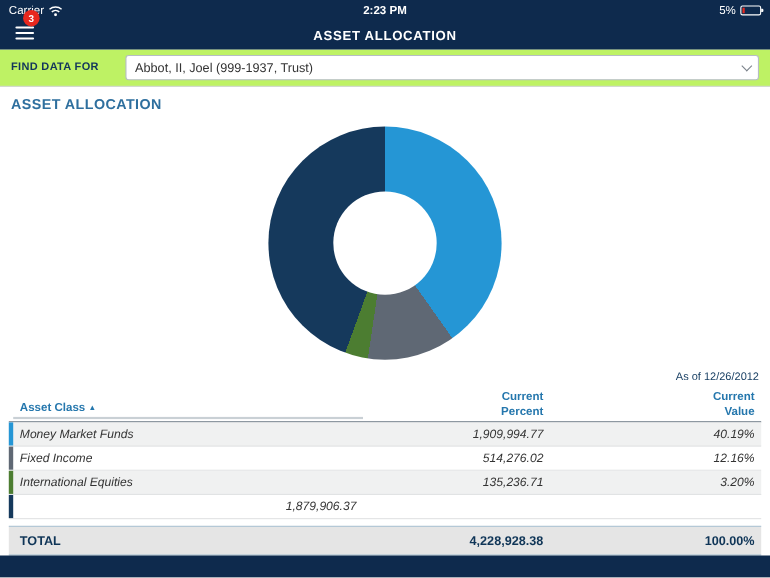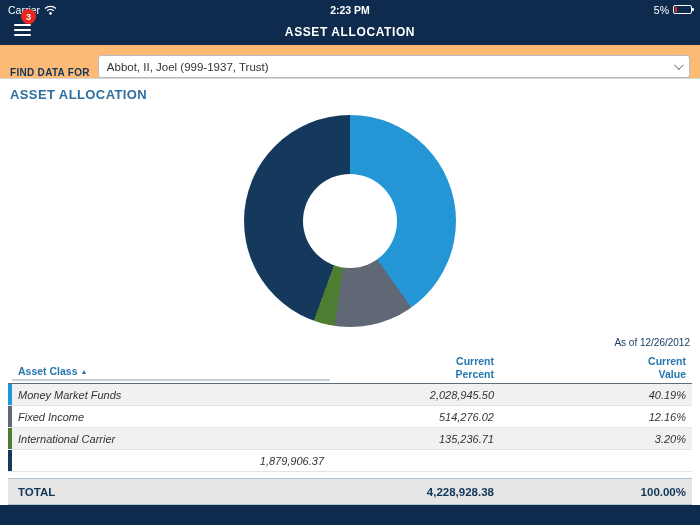--- a/index.html
+++ b/index.html
@@ -26,22 +26,22 @@
   .menu-btn { position:absolute; left:14px; top:2px; width:26px; height:22px; cursor:pointer; }
   .menu-btn .bar { display:block; width:17px; height:2.5px; background:#fff; margin:2.5px 0; border-radius:1px; }
   .menu-badge {
     position:absolute; top:-12px; left:7px; min-width:15px; height:15px; border-radius:8px;
     background:#e8281e; color:#fff; font-size:9px; font-weight:bold;
     display:flex; align-items:center; justify-content:center; padding:0 3px;
   }
 
   
   .find-bar {
-    flex:0 0 34px; background:#fdba74; border-bottom:1px solid #d4d7d9;
-    display:flex; align-items:flex-end; padding:0 10px; gap:8px;
+    flex:0 0 34px; background:#bef264; border-bottom:1px solid #d4d7d9;
+    display:flex; align-items:center; padding:0 10px; gap:24px;
   }
   .find-label { font-size:10px; font-weight:bold; color:#12355b; letter-spacing:0.3px; white-space:nowrap; }
   .account-select {
     width:628px; height:23px; background:#fff; border:1px solid #b6bdc4; border-radius:3px;
     display:flex; align-items:center; justify-content:space-between;
     padding:0 8px; font-size:11.5px; color:#333; cursor:pointer;
   }
   .chevron { width:7px; height:7px; border-right:1.5px solid #7a828a; border-bottom:1.5px solid #7a828a; transform:rotate(45deg) translateY(-2px); }
 
   
@@ -141,32 +141,32 @@
         <span>Asset Class</span><span class="sort-arrow">▲</span>
       </span>
       <span class="th th-num"><span>Current Percent</span></span>
       <span class="th th-num"><span>Current Value</span></span>
     </div>
 
     <div class="tbody">
       <div class="grid-row data-row">
         <span class="strip" style="background-color: rgb(37, 150, 213);"></span>
         <span class="cell-name">Money Market Funds</span>
-        <span class="cell-num">2,028,945.50</span>
+        <span class="cell-num">1,909,994.77</span>
         <span class="cell-num">40.19%</span>
       </div>
       <div class="grid-row data-row">
         <span class="strip" style="background-color: rgb(95, 104, 116);"></span>
         <span class="cell-name">Fixed Income</span>
         <span class="cell-num">514,276.02</span>
         <span class="cell-num">12.16%</span>
       </div>
       <div class="grid-row data-row">
         <span class="strip" style="background-color: rgb(76, 125, 49);"></span>
-        <span class="cell-name">International Carrier</span>
+        <span class="cell-name">International Equities</span>
         <span class="cell-num">135,236.71</span>
         <span class="cell-num">3.20%</span>
       </div>
       <div class="grid-row data-row">
         <span class="strip" style="background-color: rgb(21, 57, 92);"></span>
         <span class="cell-num">1,879,906.37</span>
       </div>
     </div>
   </div>
 

